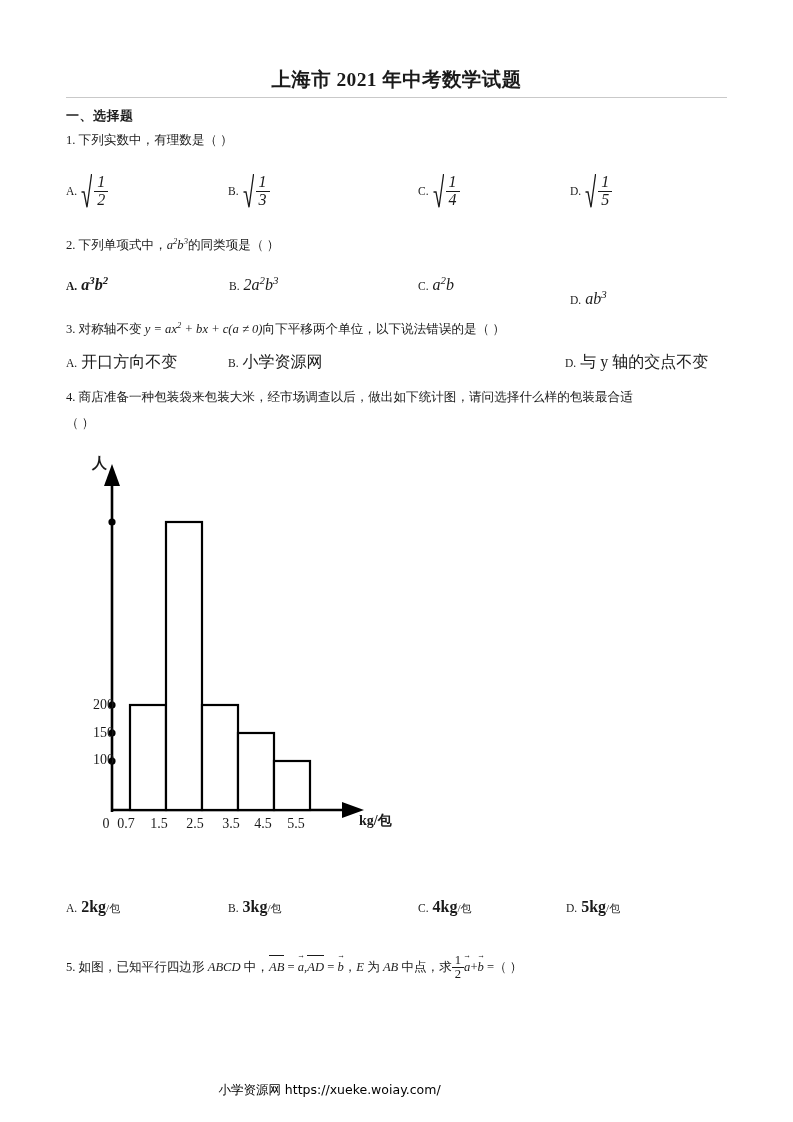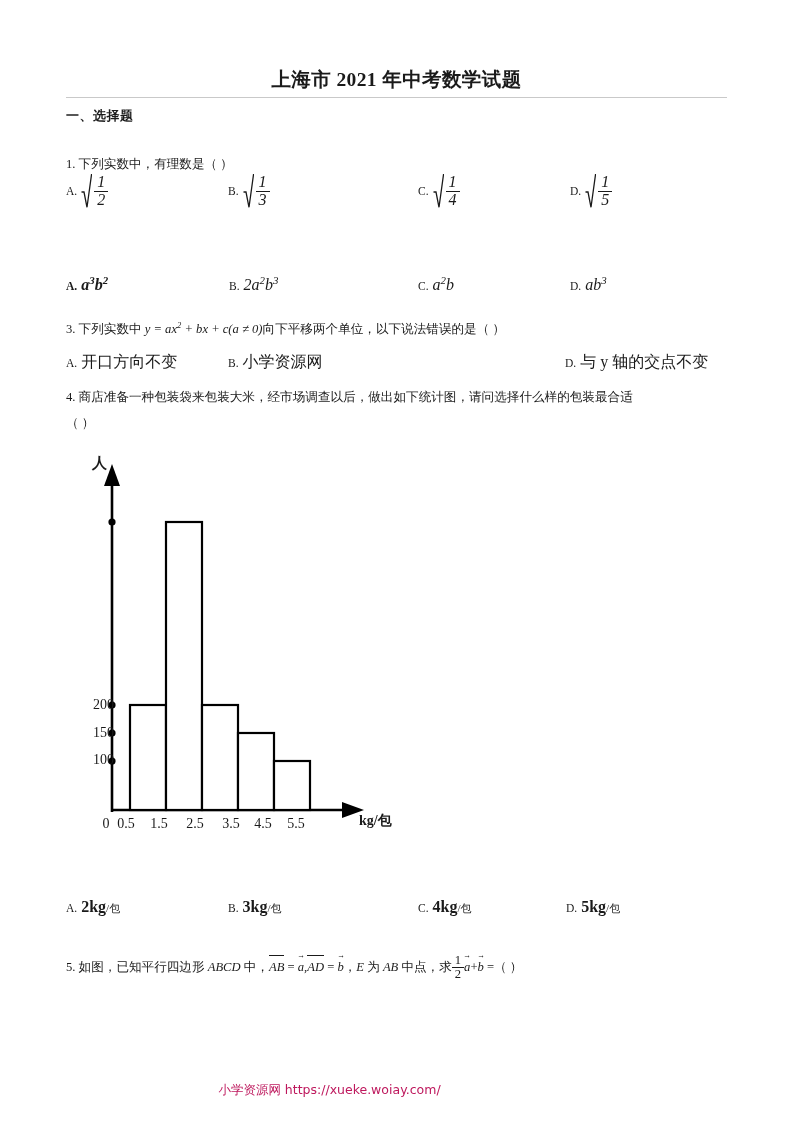--- a/index.html
+++ b/index.html
@@ -140,34 +140,34 @@
     font-size: 14px;
     text-align: center;
     font-family: "Liberation Serif", serif;
   }
   .watermark {
     position: absolute;
     left: 0; top: 1082px;
     width: 659px;
     text-align: center;
     font-size: 12.5px;
-    color: #be185d;
+    color: #000000;
     font-family: "DejaVu Sans", sans-serif;
   }
 </style>
 </head>
 <body>
 
 <div class="page">
 
   <div class="doc-title">上海市 2021 年中考数学试题</div>
   <div class="title-rule"></div>
   <div class="section-head">一、选择题</div>
 
-  <div class="qline" style="left:66px; top:131px;margin-top:24px;">
+  <div class="qline" style="left:66px; top:131px;">
     <span>1.</span>
     <span>下列实数中，有理数是（      ）</span>
   </div>
 
   <div class="opt" style="left:66px; top:174px;">
     <span class="lbl">A.</span>
     <span class="sqrt">
       <svg class="radsign" viewBox="0 0 11 34" preserveAspectRatio="none">
         <path d="M0.5 18 L3 18 L6 33 L10.5 1 L11 1" fill="none" stroke="#1a1a1a" stroke-width="1.3"></path>
       </svg>
@@ -210,41 +210,45 @@
       <svg class="radsign" viewBox="0 0 11 34" preserveAspectRatio="none">
         <path d="M0.5 18 L3 18 L6 33 L10.5 1 L11 1" fill="none" stroke="#1a1a1a" stroke-width="1.3"></path>
       </svg>
       <span class="frac">
         <span class="num">1</span>
         <span class="den">5</span>
       </span>
     </span>
   </div>
 
+  <div class="qline" style="left:66px; top:232px;">
+    <span>2.</span>
+    <span>下列单项式中，</span><span class="mi">a</span><sup>2</sup><span class="mi">b</span><sup>3</sup><span>的同类项是（      ）</span>
+  </div>
 
   <div class="opt mi" style="left:66px; top:274px; font-style:normal;font-weight:bold;">
     <span class="lbl">A.</span>
     <span class="mi">a<sup>3</sup>b<sup>2</sup></span>
   </div>
   <div class="opt" style="left:229px; top:274px;">
     <span class="lbl">B.</span>
     <span class="mi">2a<sup>2</sup>b<sup>3</sup></span>
   </div>
   <div class="opt" style="left:418px; top:274px;">
     <span class="lbl">C.</span>
     <span class="mi">a<sup>2</sup>b</span>
   </div>
-  <div class="opt" style="left:570px; top:274px;">
+  <div class="opt" style="left:570px; top:288px;">
     <span class="lbl">D.</span>
     <span class="mi">ab<sup>3</sup></span>
   </div>
 
   <div class="qline" style="left:66px; top:316px;">
     <span>3.</span>
-    <span>下列实数中 </span><span class="mi">y = ax<sup>2</sup> + bx + c(a ≠ 0)</span><span>向下平移两个单位，以下说法错误的是（      ）</span>
+    <span>对称轴不变 </span><span class="mi">y = ax<sup>2</sup> + bx + c(a ≠ 0)</span><span>向下平移两个单位，以下说法错误的是（      ）</span>
   </div>
 
   <div class="opt" style="left:66px; top:352px;">
     <span class="lbl">A.</span>
     <span>开口方向不变</span>
   </div>
   <div class="opt" style="left:228px; top:352px;">
     <span class="lbl">B.</span>
     <span>小学资源网</span>
   </div>
@@ -263,21 +267,21 @@
     <span class="axis-label-y">人</span>
     <span class="axis-label-x">kg/包</span>
 
     
     <span class="ytick-label" style="top:300px; width:44px; left:0;">100</span>
     <span class="ytick-label" style="top:273px; width:44px; left:0;">150</span>
     <span class="ytick-label" style="top:245px; width:44px; left:0;">200</span>
 
     
     <span class="xtick-label" style="left:27px;  width:18px;">0</span>
-    <span class="xtick-label" style="left:40px;  width:32px;">0.5</span>
+    <span class="xtick-label" style="left:40px;  width:32px;">0.7</span>
     <span class="xtick-label" style="left:73px;  width:32px;">1.5</span>
     <span class="xtick-label" style="left:109px; width:32px;">2.5</span>
     <span class="xtick-label" style="left:145px; width:32px;">3.5</span>
     <span class="xtick-label" style="left:177px; width:32px;">4.5</span>
     <span class="xtick-label" style="left:210px; width:32px;">5.5</span>
 
     <svg width="360" height="380" viewBox="0 0 360 380">
 
       <line x1="42" y1="30" x2="42" y2="360" stroke="#000" stroke-width="2.6"></line>
       <polygon points="42,12 34,34 50,34" fill="#000"></polygon>

